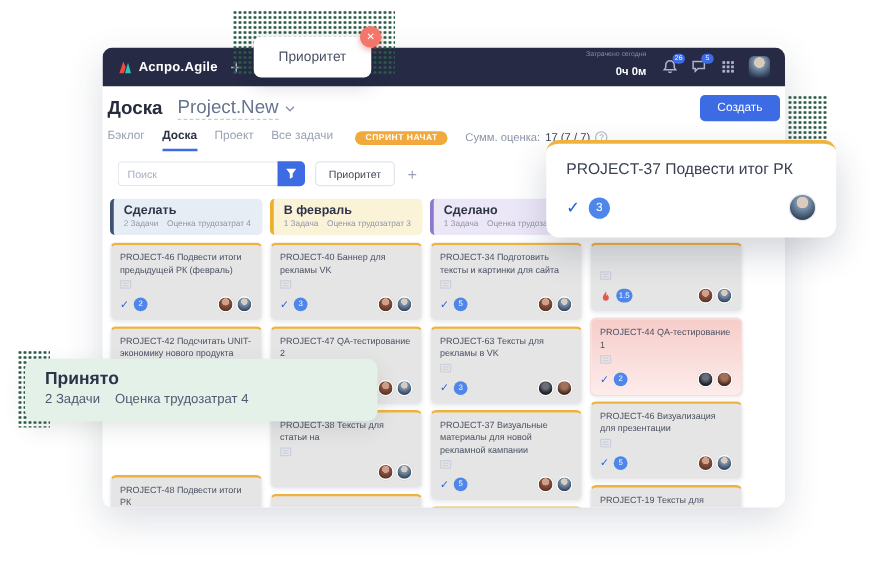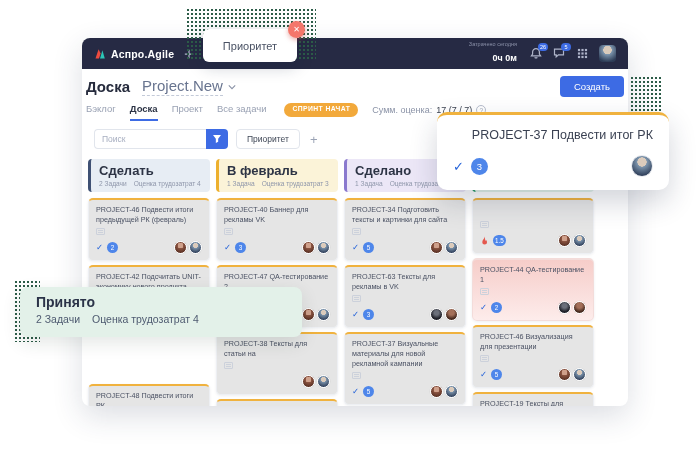--- a/index.html
+++ b/index.html
@@ -30,43 +30,43 @@
   .tb-avatar { width:17px; height:17px; border-radius:4px; background:radial-gradient(circle at 50% 30%,#d9cabb 28%,#7d95ad 30%,#2e3d57 80%); }
 
   
   .toolbar { padding:7px 4px 0; }
   .t-row1 { display:flex; align-items:center; }
   .page-title { font-size:15px; font-weight:bold; color:#262b3d; }
   .board-select { display:flex; align-items:center; gap:5px; margin-left:12px; cursor:pointer; }
   .board-select-label { font-size:15px; color:#68748f; border-bottom:1px dashed #c3cad8; padding-bottom:1px; }
   .chev { color:#8b93a7; font-size:7px; }
   .create-btn { margin-left:auto; background:#3d6be4; color:#fff; font-size:9.5px; border:none; border-radius:4px; padding:5px 14px; cursor:pointer; font-family:inherit; }
-  .t-row2 { display:flex; margin-top:6px; gap:14px; }
+  .t-row2 { display:flex; align-items:center; margin-top:6px; gap:14px; }
   .tab { font-size:9.5px; color:#99a1b3; padding-bottom:5px; border-bottom:2px solid transparent; cursor:pointer; }
   .tab.active { color:#2c3345; font-weight:bold; border-bottom-color:#3d6be4; }
   .sprint-pill { background:#f2a93b; color:#fff; font-size:6.8px; font-weight:bold; letter-spacing:.4px; border-radius:8px; padding:2px 8px; margin-left:4px; margin-bottom:4px; }
   .summary { display:flex; align-items:center; gap:4px; margin-bottom:4px; }
   .summary-label { font-size:9px; color:#8b93a7; }
   .summary-value { font-size:9px; color:#3c4350; }
   .info-ic { width:10px; height:10px; border:1px solid #b6bdcc; border-radius:50%; color:#9aa2b4; font-size:6.5px; display:inline-flex; align-items:center; justify-content:center; }
 
   
   .filters { display:flex; align-items:center; padding:8px 12px 6px; gap:8px; }
   .search-wrap { display:flex; }
-  .search-input { width:112px; height:20px; border:1px solid #e1e5ec; border-right:none; border-radius:4px 0 0 4px; font-size:8.5px; padding:0 7px; color:#3f4756; font-family:inherit; outline:none; }
+  .search-input { width:128px; height:20px; border:1px solid #e1e5ec; border-right:none; border-radius:4px 0 0 4px; font-size:8.5px; padding:0 7px; color:#3f4756; font-family:inherit; outline:none; }
   .search-input::placeholder { color:#a7aec0; }
   .funnel-btn { width:22px; height:20px; background:#3d6be4; border:none; border-radius:0 4px 4px 0; display:flex; align-items:center; justify-content:center; cursor:pointer; }
   .chip { background:#fff; border:1px solid #e1e5ec; border-radius:4px; font-size:8.5px; color:#3f4756; padding:4px 10px; cursor:pointer; }
   .add-col { color:#9aa3b5; font-size:13px; line-height:1; cursor:pointer; margin-left:2px; }
 
   
   .board { display:flex; gap:6px; padding:4px 12px 0 6px; margin-left:0; padding-left:6px; }
   .col { width:122px; flex:0 0 122px; }
   .col-header { border-radius:4px; padding:4px 8px 5px; border-left:3px solid transparent; margin-bottom:6px; }
-  .col-title { font-size:13px; font-weight:bold; color:#2d3445; }
+  .col-title { font-size:10px; font-weight:bold; color:#2d3445; }
   .col-meta { font-size:6.6px; color:#8e96aa; margin-top:2px; display:flex; gap:7px; }
   .theme-todo .col-header { background:#e7edf4; border-left-color:#3f5174; }
   .theme-progress .col-header { background:#fbf3d8; border-left-color:#edb02e; }
   .theme-done .col-header { background:#ece7f7; border-left-color:#8a79ce; }
   .theme-accepted .col-header { background:#e3f2e9; border-left-color:#2e9e68; }
 
   .card { background:#e5e5e5; border:1px solid #edeff3; border-top:2px solid #f0b23e; border-radius:5px; padding:5px 7px 6px; margin-bottom:4px; box-shadow:0 1px 3px rgba(20,30,60,.07); cursor:pointer; }
   .card.highlight { background:linear-gradient(#f6cdc9,#fdeceb); border-top-color:#e25c52; border-color:#f3dcda; }
   .card-title { font-size:7.2px; color:#4a5163; line-height:1.38; min-height:9px; }
   .card-title.pad2::before { content:""; display:block; height:10px; }
@@ -84,21 +84,21 @@
   .av-b { background:radial-gradient(circle at 50% 32%,#a4705a 28%,#4a2d22 66%); }
   .fire-ic { width:9px; height:10px; display:inline-flex; }
   .spacer { width:100%; }
 
   
   .tooltip-priority { position:absolute; left:203px; top:29px; width:94px; height:33px; background:#fff; border-radius:6px; box-shadow:0 5px 16px rgba(20,30,60,.22); display:flex; align-items:center; justify-content:center; z-index:40; }
   .tooltip-priority-text { font-size:11px; color:#4a5264; }
   .close-badge { position:absolute; right:-8px; top:-8px; width:17px; height:17px; border-radius:50%; background:#f4766b; color:#fff; font-size:8px; display:flex; align-items:center; justify-content:center; cursor:pointer; box-shadow:0 2px 5px rgba(200,60,50,.4); }
 
   .popup-card { position:absolute; left:437px; top:112px; width:232px; height:78px; background:#fff; border-top:3px solid #f0b23e; border-radius:10px; box-shadow:0 12px 28px rgba(30,40,70,.2); padding:13px 16px 10px; z-index:35; }
-  .popup-title { font-size:12.5px; color:#3a4152;text-align:right; }
+  .popup-title { font-size:12.5px; color:#3a4152; }
   .popup-footer { margin-top:13px; display:flex; align-items:center; justify-content:space-between; }
   .popup-check { color:#2563d9; font-size:13px; font-weight:bold; }
   .popup-badge { width:17px; height:17px; border-radius:50%; background:#4e86ea; color:#fff; font-size:9.5px; line-height:17px; text-align:center; margin-left:7px; }
   .popup-avatar { width:22px; height:22px; border-radius:50%; background:radial-gradient(circle at 50% 30%,#dbcbbc 26%,#7d95ad 28%,#31415c 78%); border:1px solid #e8eaef; }
 
   .accepted-overlay { position:absolute; left:20px; top:287px; width:282px; height:50px; background:#e3f1e9; border-radius:8px; box-shadow:0 6px 18px rgba(30,60,45,.12); padding:7px 16px; z-index:30; }
   .accepted-title { font-size:14px; font-weight:bold; color:#2b3348; }
   .accepted-meta { font-size:10.5px; color:#4e5a70; margin-top:3px; display:flex; gap:12px; }
 </style>
 </head>

